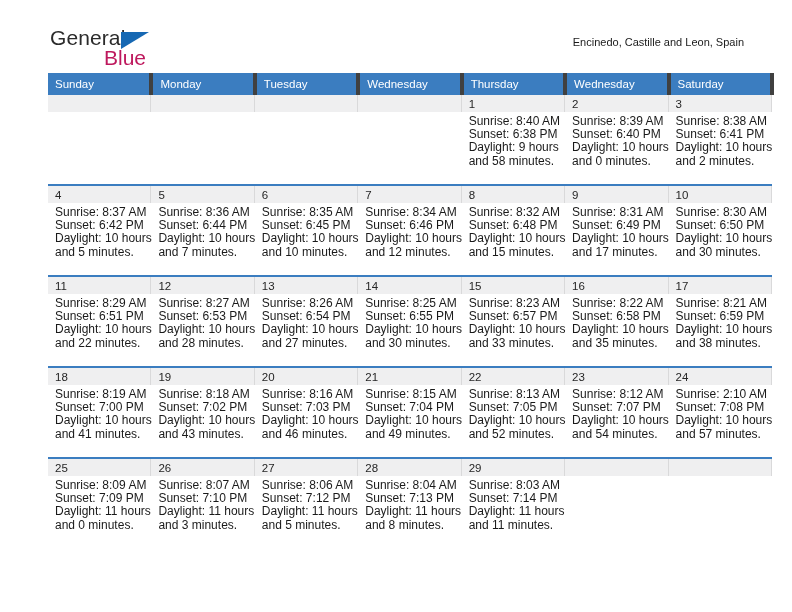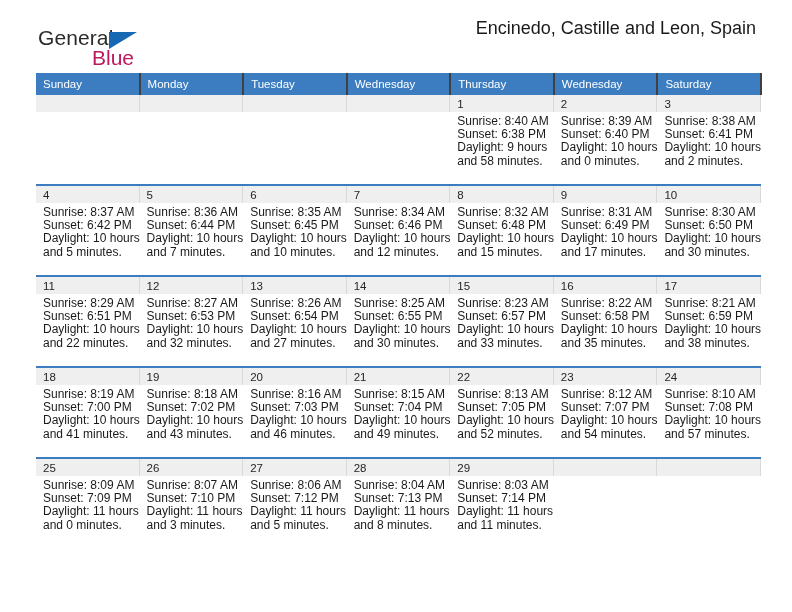--- a/index.html
+++ b/index.html
@@ -13,21 +13,21 @@
     font-family: "Liberation Sans", sans-serif;
     color: #000000;
     overflow: hidden;
   }
 
   .page {
     position: relative;
     width: 792px;
     height: 612px;
     box-sizing: border-box;
-    padding: 0 36px;
+    padding: 0 48px;
   }
 
   
   .header {
     position: relative;
     height: 73px;
     padding-top: 24px;
     box-sizing: border-box;
   }
 
@@ -71,43 +71,43 @@
     top: 18px;
     text-align: right;
   }
   .cal-title {
     font-size: 25px;
     color: #1a1a1a;
     line-height: 30px;
     white-space: nowrap;
   }
   .cal-subtitle {
-    font-size: 18px;
+    font-size: 11px;
     color: #1a1a1a;
     line-height: 20px;
-    margin-top: 0;
+    margin-top: 14px;
     white-space: nowrap;
   }
 
   
   .calendar {
     width: 726px;
     border-collapse: collapse;
     table-layout: fixed;
   }
 
   .dow-row th {
     background: #3b7dc0;
     color: #ffffff;
     font-size: 11.5px;
     font-weight: normal;
     text-align: left;
     padding: 5px 0 5px 7px;
     height: 11px;
-    border-right: 2px solid #404040;
+    border-right: 4px solid #404040;
   }
 
   .week-row td {
     vertical-align: top;
     padding: 0;
     height: 89px;
     border-top: 2px solid #3b7dc0;
     background: #ffffff;
   }
   .week-row:first-of-type td {
@@ -325,21 +325,21 @@
               </div>
             </div>
           </td>
         <td>
             <div class="cell">
               <div class="daynum-band">12</div>
               <div class="details">
                 <div>Sunrise: 8:27 AM</div>
                 <div>Sunset: 6:53 PM</div>
                 <div>Daylight: 10 hours</div>
-                <div>and 32 minutes.</div>
+                <div>and 28 minutes.</div>
               </div>
             </div>
           </td>
         <td>
             <div class="cell">
               <div class="daynum-band">13</div>
               <div class="details">
                 <div>Sunrise: 8:26 AM</div>
                 <div>Sunset: 6:54 PM</div>
                 <div>Daylight: 10 hours</div>
@@ -457,21 +457,21 @@
                 <div>Sunset: 7:07 PM</div>
                 <div>Daylight: 10 hours</div>
                 <div>and 54 minutes.</div>
               </div>
             </div>
           </td>
         <td>
             <div class="cell">
               <div class="daynum-band">24</div>
               <div class="details">
-                <div>Sunrise: 8:10 AM</div>
+                <div>Sunrise: 2:10 AM</div>
                 <div>Sunset: 7:08 PM</div>
                 <div>Daylight: 10 hours</div>
                 <div>and 57 minutes.</div>
               </div>
             </div>
           </td>
       </tr>
 
       <tr class="week-row">
         <td>

